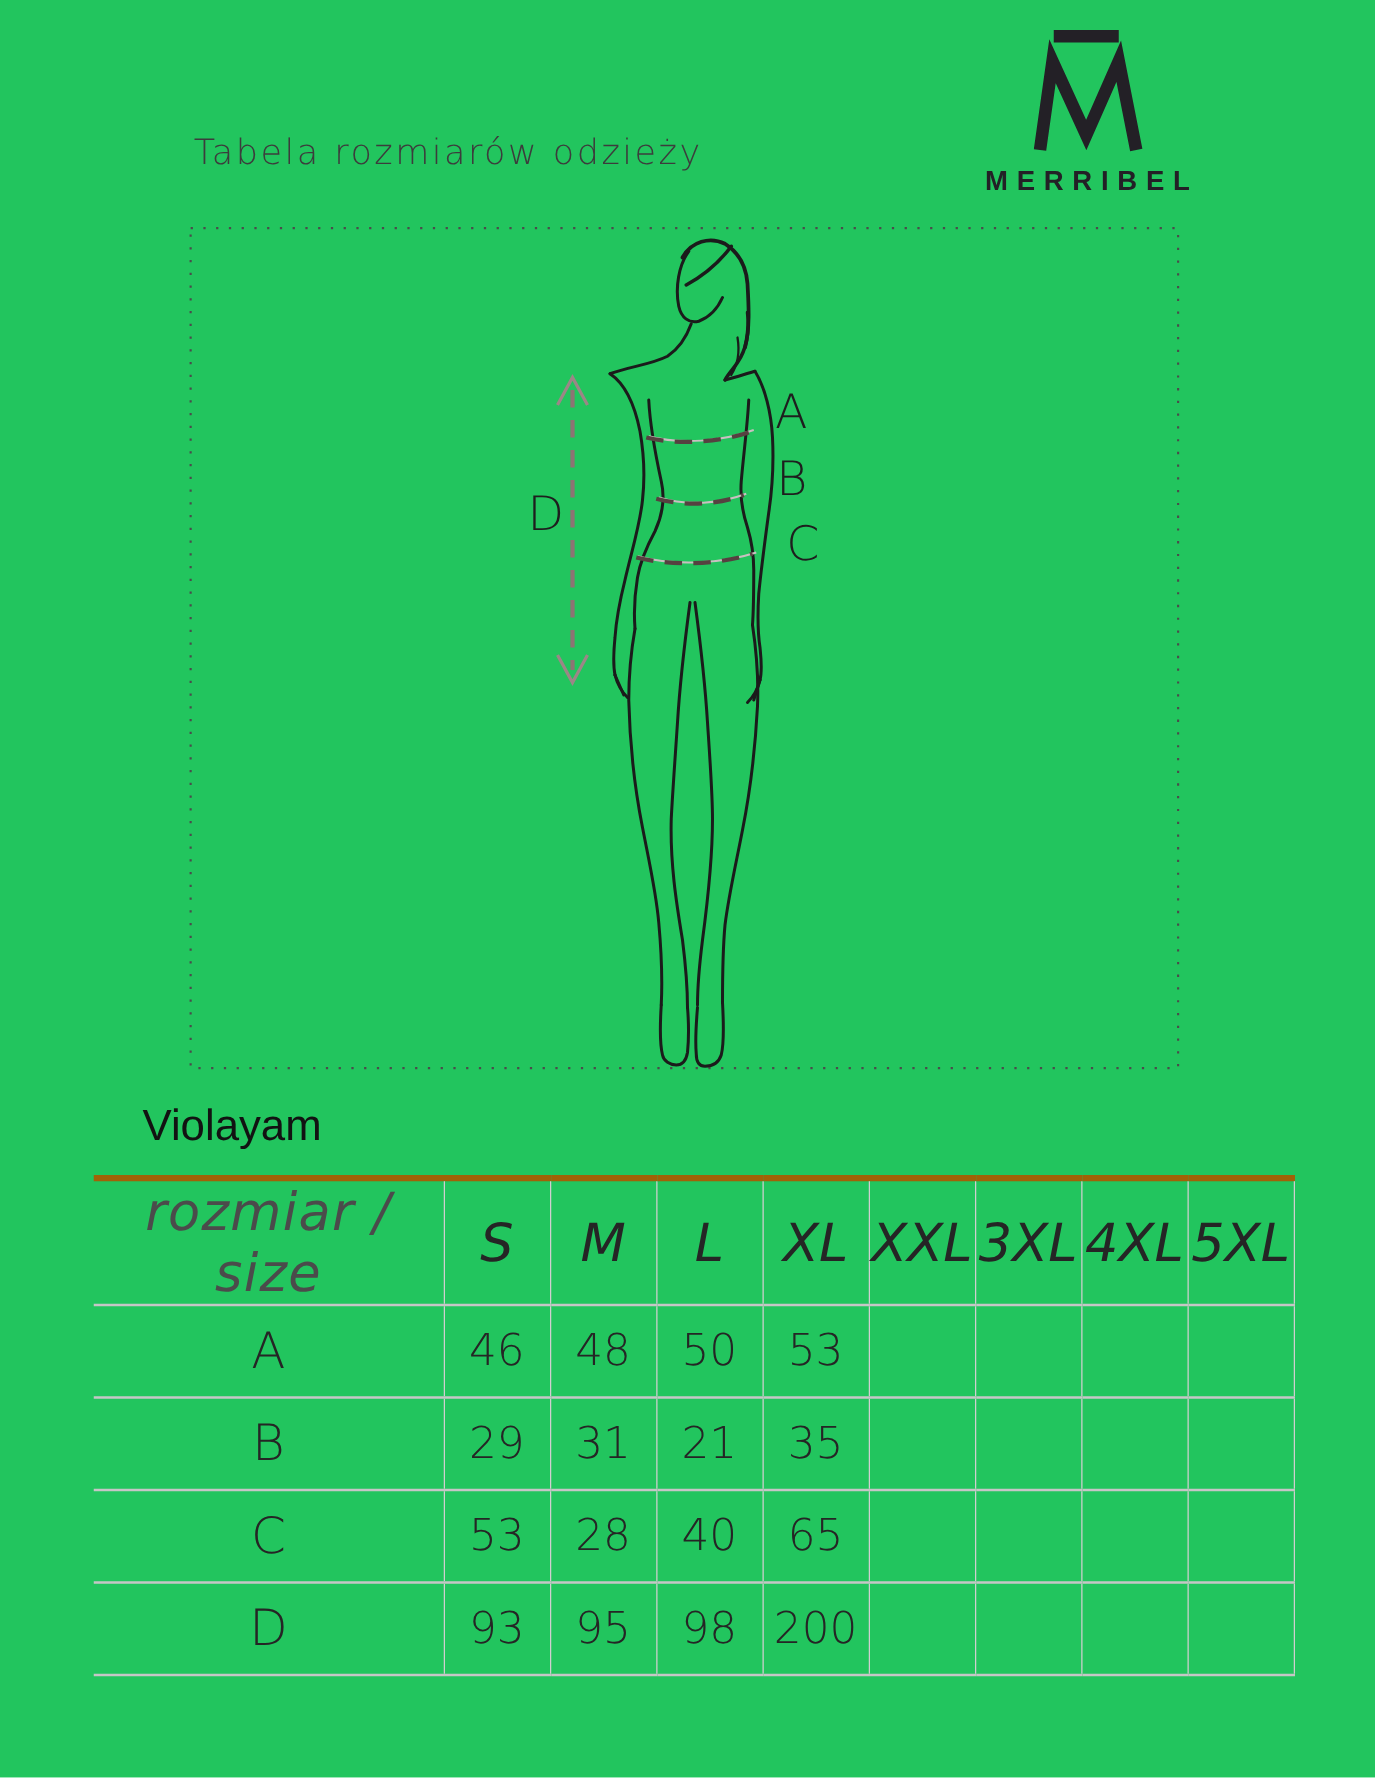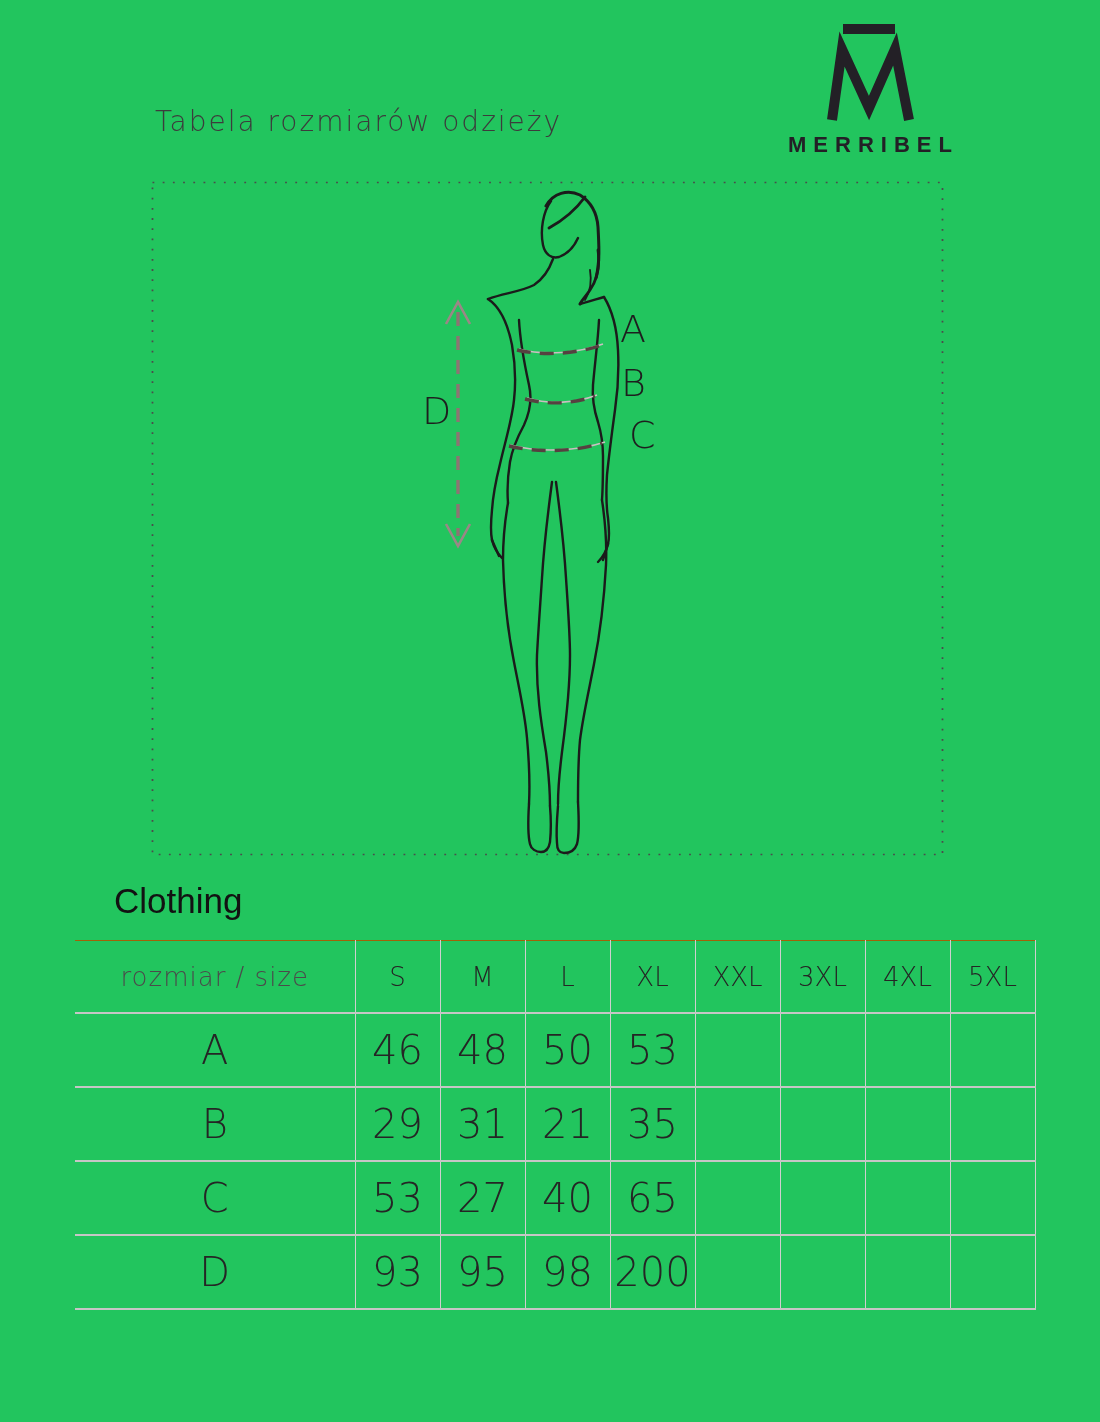--- a/index.html
+++ b/index.html
@@ -19,24 +19,24 @@
 
   
   .product-name{position:absolute;left:114px;top:881px;font-family:"Liberation Sans",sans-serif;
                 font-size:35px;font-weight:400;color:#121212;}
   table.size-table{position:absolute;left:75px;top:940px;border-collapse:collapse;
                    table-layout:fixed;color:#252525;}
   table.size-table col.label-col{width:280px;}
   table.size-table col.size-col{width:85px;}
   table.size-table td,table.size-table th{
       text-align:center;vertical-align:middle;height:72px;padding:0;
-      font-weight:200;font-size:40px;
+      font-weight:200;font-size:35px;
       border-left:1px solid #cfcfcf;border-right:1px solid #cfcfcf;
       border-top:2px solid #c6c6c6;border-bottom:2px solid #c6c6c6;}
-  table.size-table tr.head th{height:71px;font-size:26px;border-top:1px solid #a16207;}
+  table.size-table tr.head th{height:71px;font-size:42px;border-top:5px solid #a16207;font-style:italic;}
   table.size-table .corner{border-left:none;border-top:none;font-size:28px;
       color:#4b4b4b;letter-spacing:1px;font-weight:200;}
   table.size-table .rowlab{border-left:none;font-size:40px;}
 </style>
 </head>
 <body>
 
 <div class="page">
 
   <div class="title-block">
@@ -104,21 +104,21 @@
       </g>
       <g font-family="DejaVu Sans, Liberation Sans, sans-serif" font-size="38" font-weight="200" fill="#1e1e1e">
         <text x="620" y="342">A</text>
         <text x="621" y="396">B</text>
         <text x="629" y="448">C</text>
         <text x="422" y="424">D</text>
       </g>
     </g>
   </svg>
 
-  <div class="product-name">Clothing</div>
+  <div class="product-name">Violayam</div>
 
   <table class="size-table">
     <colgroup>
       <col class="label-col">
         <col class="size-col">
         <col class="size-col">
         <col class="size-col">
       <col class="size-col">
         <col class="size-col">
         <col class="size-col">
@@ -155,21 +155,21 @@
         <td>21</td>
         <td>35</td>
         <td></td>
         <td></td>
         <td></td>
         <td></td>
       </tr>
       <tr>
         <td class="rowlab">C</td>
         <td>53</td>
-        <td>27</td>
+        <td>28</td>
         <td>40</td>
         <td>65</td>
         <td></td>
         <td></td>
         <td></td>
         <td></td>
       </tr>
       <tr>
         <td class="rowlab">D</td>
         <td>93</td>

